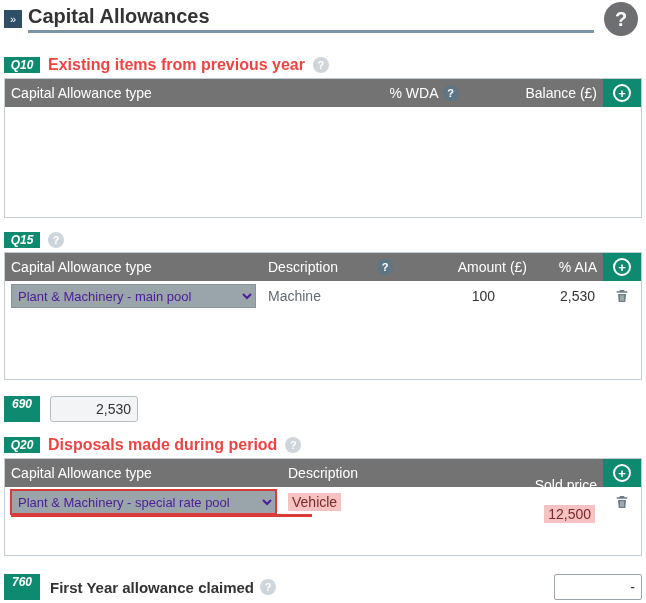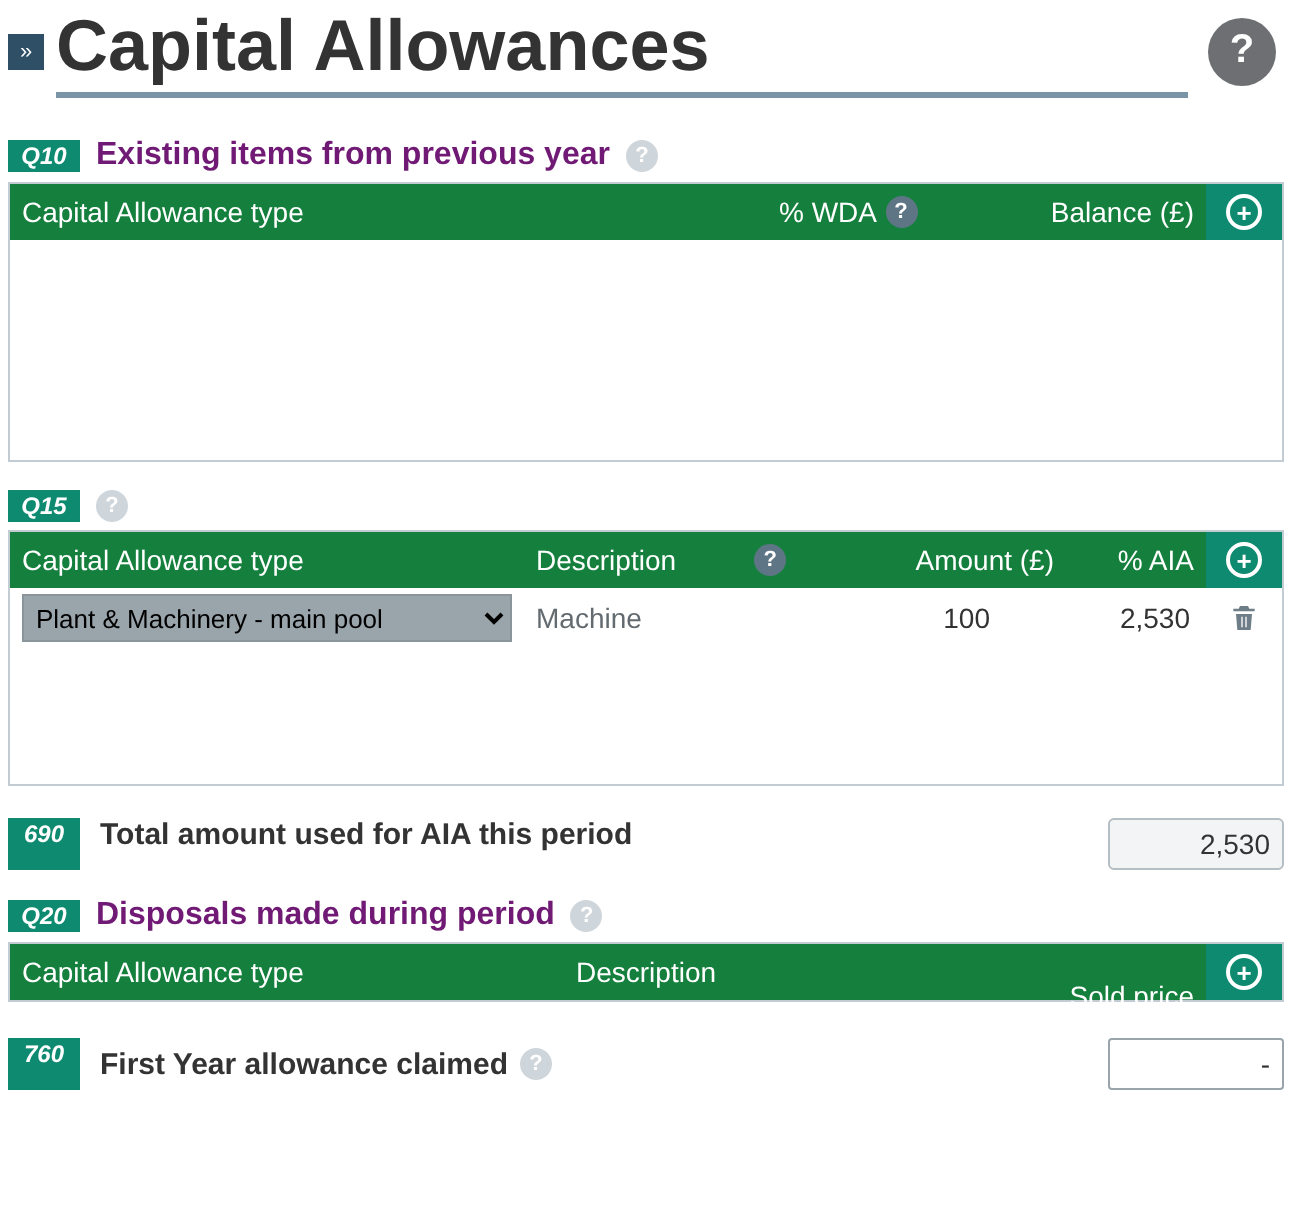--- a/index.html
+++ b/index.html
@@ -10,54 +10,54 @@
     width: 646px;
     background: #fff;
   }
   .top-row { display: flex; align-items: center; padding: 2px 8px 6px 4px; }
   .expand-btn {
     background: #2f4f66; color: #fff; width: 18px; height: 18px;
     display: inline-flex; align-items: center; justify-content: center;
     font-size: 11px; cursor: pointer; margin-right: 6px;
   }
   .page-title {
-    font-size: 36px; font-weight: 700; color: #333;
+    font-size: 20px; font-weight: 700; color: #333;
     flex: 1;
     border-bottom: 3px solid #7a95a5;
     padding-bottom: 2px;
     margin-right: 10px;
   }
   .help-circle {
     width: 34px; height: 34px; border-radius: 50%;
     background: #6d6f72; color: #fff; display: inline-flex;
     align-items: center; justify-content: center; font-size: 20px; font-weight:700;
     cursor: pointer;
   }
   .section { padding: 0 4px; margin-top: 14px; }
   .section-head { display: flex; align-items: center; gap: 8px; margin-bottom: 4px; }
   .qnum {
     background: #0e8a70; color: #ffffff; font-weight: 700;
     font-size: 12px; padding: 1px 4px; min-width: 36px; text-align: center;
     display: inline-block;
     font-style: italic;
   }
-  .section-title { font-size: 16px; font-weight: 700; color: #701a75; }
+  .section-title { font-size: 16px; font-weight: 700; color: #ef4444; }
   .hint {
     width: 16px; height: 16px; border-radius: 50%;
     background: #cfd6db; color: #fff; font-size: 11px; font-weight:700;
     display: inline-flex; align-items: center; justify-content: center;
   }
   .hint-dark {
     width: 16px; height: 16px; border-radius: 50%;
     background: #5e7585; color: #fff; font-size: 11px; font-weight:700;
     display: inline-flex; align-items: center; justify-content: center;
   }
   .table { border: 1px solid #c3ccd2; background: #fff; }
   .table-head {
-    background: #15803d; color: #fff; display: flex; align-items: center;
+    background: #737373; color: #fff; display: flex; align-items: center;
     font-size: 14px; height: 28px;
   }
   .table-head .cell { padding: 4px 6px; display: flex; align-items: center; gap: 4px; }
   .add-cell {
     width: 38px; background: #0e8a70; height: 28px;
     display: flex; align-items: center; justify-content: center; cursor: pointer;
   }
   .add-icon {
     width: 18px; height: 18px; border: 2px solid #fff; border-radius: 50%;
     color:#fff; display: inline-flex; align-items:center; justify-content:center;
@@ -69,21 +69,21 @@
   .row { display: flex; align-items: center; height: 30px; }
   .row .cell { padding: 2px 6px; }
   .row .del-cell {
     width: 38px; display:flex; align-items:center; justify-content:center;
     cursor: pointer;
   }
   .trash-icon { color: #6d7e89; font-size: 16px; }
 
   select.dd {
     font-family: inherit; font-size: 13px;
-    background: #9aa4ab; color: #000000; border: 1px solid #8a949b;
+    background: #9aa4ab; color: #4c1d95; border: 1px solid #8a949b;
     height: 24px; padding: 1px 2px; width: 100%;
   }
   select.dd-hl { outline: 2px solid #d93a3a; outline-offset: -1px; }
   .desc-cell-val { color: #636b70; }
   .desc-hl {
     background: #f6c2c2; color: #7a2a2a; padding: 1px 4px;
     display:inline-block;
   }
   .num-input-cell { text-align: right; padding-right: 8px !important; color:#333; }
   .num-hl {
@@ -185,39 +185,60 @@
               <path d="M9 3h6l1 2h4v2H4V5h4l1-2zm-3 6h12l-1 12H7L6 9zm4 2v8h1v-8h-1zm3 0v8h1v-8h-1z"></path>
             </svg>
         </div>
       </div>
     </div>
   </div>
 </div>
 
 <div class="totrow" style="margin-top:10px;">
   <span class="qnum">690</span>
-  <span class="label">Total amount used for AIA this period</span>
   <div class="readonly-box">2,530</div>
 </div>
 
 <div class="section q20">
   <div class="section-head">
     <span class="qnum">Q20</span>
     <span class="section-title">Disposals made during period</span>
     <span class="hint">?</span>
   </div>
   <div class="table">
     <div class="table-head">
       <div class="cell c1">Capital Allowance type</div>
       <div class="cell c2">Description</div>
       <div class="cell c3">Sold price</div>
       <div class="add-cell">
         <span class="add-icon">+</span>
       </div>
     </div>
+    <div class="table-body table-body-short">
+      <div class="row">
+        <div class="cell c1">
+          <span class="underline-red" style="display:block;">
+            <select class="dd dd-hl" style="width:100%;">
+              <option>Plant &amp; Machinery - special rate pool</option>
+            </select>
+          </span>
+        </div>
+        <div class="cell c2">
+          <span class="desc-hl">Vehicle</span>
+        </div>
+        <div class="cell c3 num-input-cell">
+          <span class="num-hl">12,500</span>
+        </div>
+        <div class="del-cell">
+          <svg class="trash-icon" width="16" height="16" viewBox="0 0 24 24" fill="currentColor">
+              <path d="M9 3h6l1 2h4v2H4V5h4l1-2zm-3 6h12l-1 12H7L6 9zm4 2v8h1v-8h-1zm3 0v8h1v-8h-1z"></path>
+            </svg>
+        </div>
+      </div>
+    </div>
   </div>
 </div>
 
 <div class="totrow" style="margin-top:12px;">
   <span class="qnum">760</span>
   <span class="label" style="display:flex;align-items:center;gap:6px;">
     <span>First Year allowance claimed</span>
     <span class="hint">?</span>
   </span>
   <div class="input-box">-</div>

